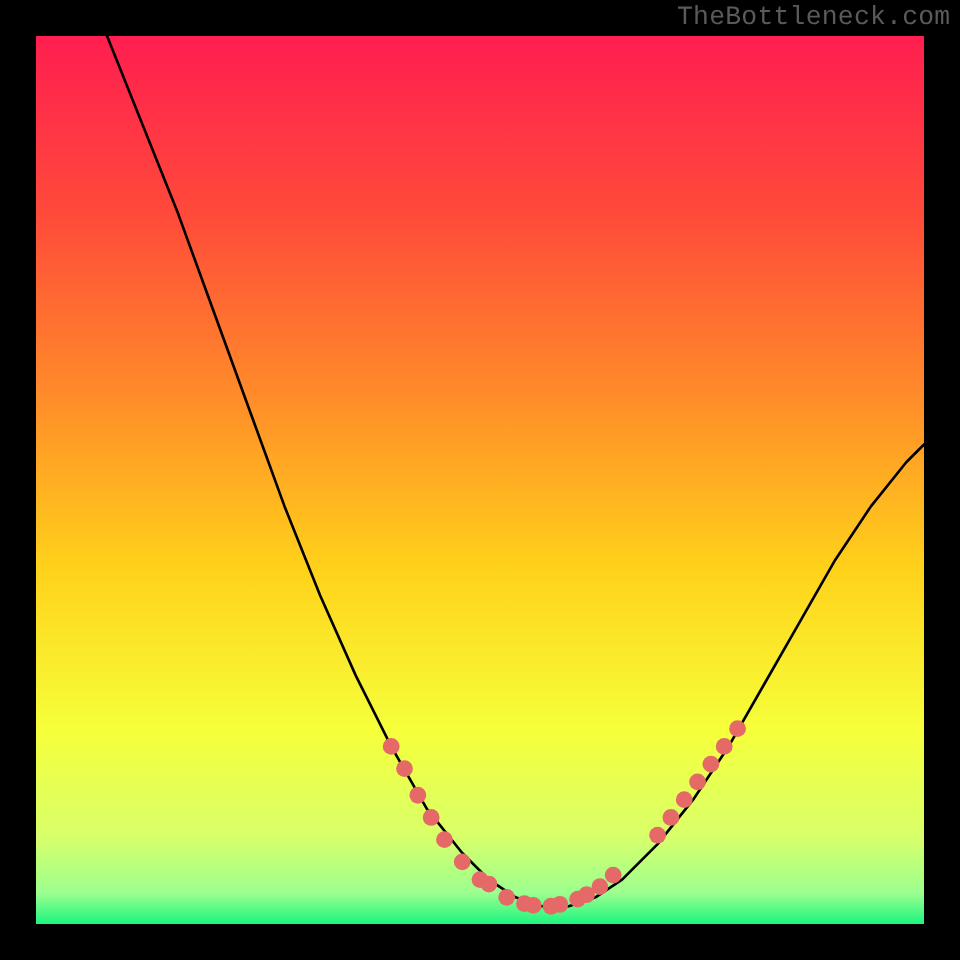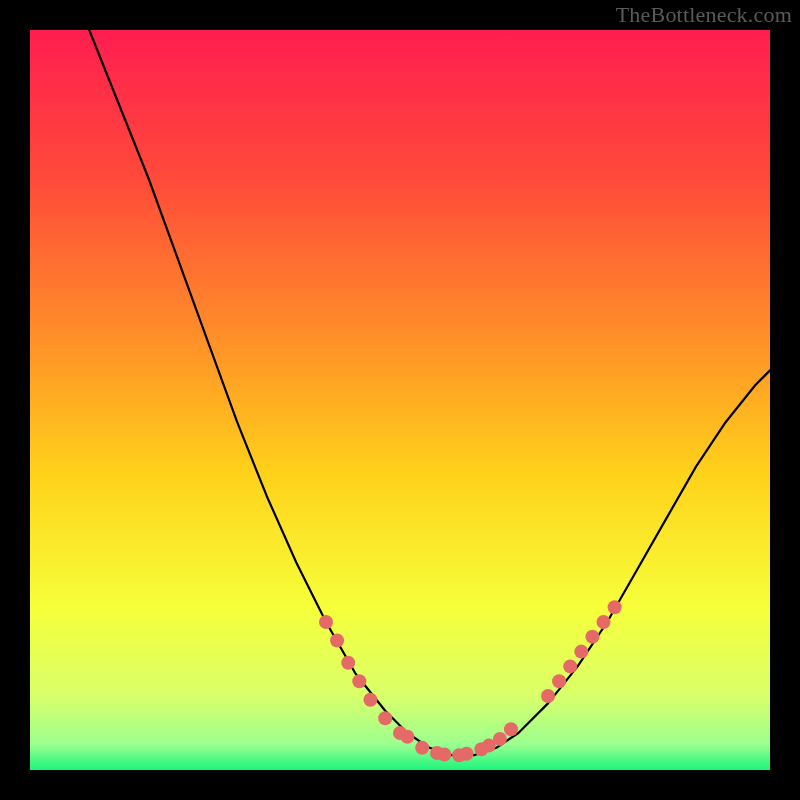--- a/index.html
+++ b/index.html
@@ -15,21 +15,21 @@
     left: 0;
     top: 0;
     width: 800px;
     height: 800px;
     background: #000;
   }
   .watermark {
     position: absolute;
     top: 2px;
     right: 8px;
-    font-family: Liberation Serif, serif;
+    font-family: Liberation Mono, monospace;
     font-size: 22px;
     color: #5a5a5a;
     letter-spacing: 0.2px;
     font-weight: 500;
   }
   svg {
     position: absolute;
     left: 0;
     top: 0;
   }

